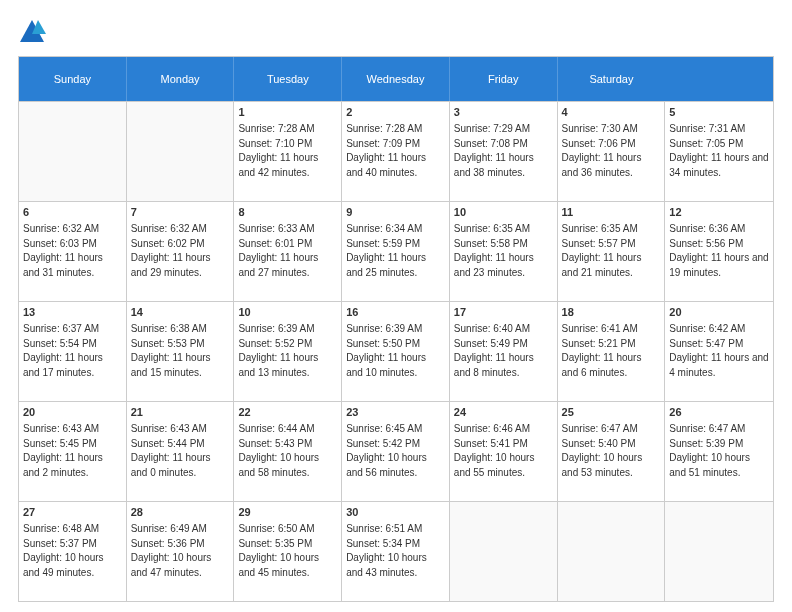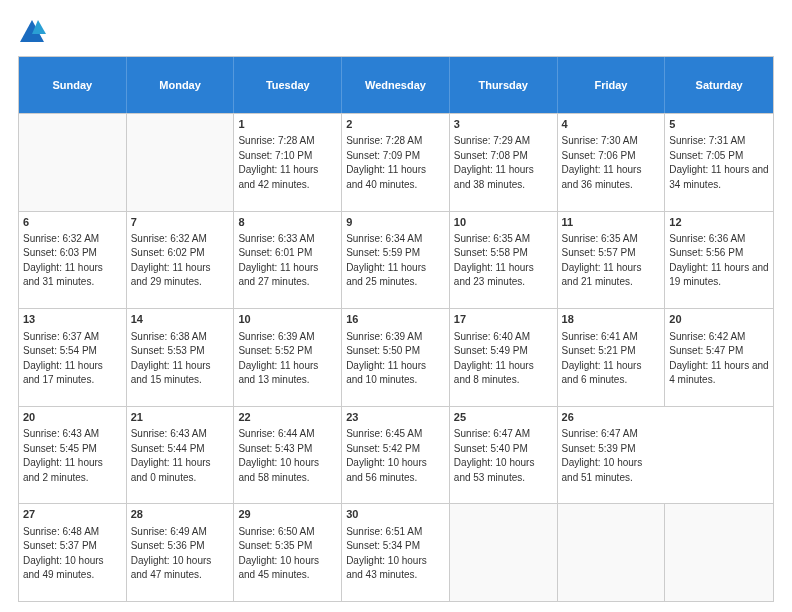--- a/index.html
+++ b/index.html
@@ -66,22 +66,22 @@
       border: 1px solid #ccc;
     }
     .cal-header {
       display: grid;
       grid-template-columns: repeat(7, 1fr);
       background: #2a7fd4;
     }
     .cal-header-cell {
       color: #fff;
       font-size: 11px;
-      font-weight: bold;
-      padding: 22px 4px;
+      font-weight: normal;
+      padding: 16px 4px;
       text-align: center;
       border-right: 1px solid #5599dd;
     }
     .cal-header-cell:last-child { border-right: none; }
     .cal-body {
       display: flex;
       flex-direction: column;
       flex: 1;
     }
     .cal-row {
@@ -133,21 +133,20 @@
       <div class="location"></div>
     </div>
   </div>
 
   <div class="calendar">
     <div class="cal-header" id="cal-header">
         <div class="cal-header-cell">Sunday</div>
         <div class="cal-header-cell">Monday</div>
         <div class="cal-header-cell">Tuesday</div>
         <div class="cal-header-cell">Wednesday</div>
-        <div class="cal-header-cell">Thursday</div>
         <div class="cal-header-cell">Friday</div>
         <div class="cal-header-cell">Saturday</div>
       </div>
     <div class="cal-body" id="cal-body">
         <div class="cal-row">
           <div class="cal-cell empty"></div>
           <div class="cal-cell empty"></div>
           <div class="cal-cell">
             <span class="day-num">1</span>
             <div class="cell-info" style="white-space: pre-line;">Sunrise: 7:28 AM
@@ -284,20 +283,26 @@
             <span class="day-num">22</span>
             <div class="cell-info" style="white-space: pre-line;">Sunrise: 6:44 AM
 Sunset: 5:43 PM
 Daylight: 10 hours and 58 minutes.</div>
           </div>
           <div class="cal-cell">
             <span class="day-num">23</span>
             <div class="cell-info" style="white-space: pre-line;">Sunrise: 6:45 AM
 Sunset: 5:42 PM
 Daylight: 10 hours and 56 minutes.</div>
+          </div>
+          <div class="cal-cell">
+            <span class="day-num">24</span>
+            <div class="cell-info" style="white-space: pre-line;">Sunrise: 6:46 AM
+Sunset: 5:41 PM
+Daylight: 10 hours and 55 minutes.</div>
           </div>
           <div class="cal-cell">
             <span class="day-num">25</span>
             <div class="cell-info" style="white-space: pre-line;">Sunrise: 6:47 AM
 Sunset: 5:40 PM
 Daylight: 10 hours and 53 minutes.</div>
           </div>
           <div class="cal-cell">
             <span class="day-num">26</span>
             <div class="cell-info" style="white-space: pre-line;">Sunrise: 6:47 AM

